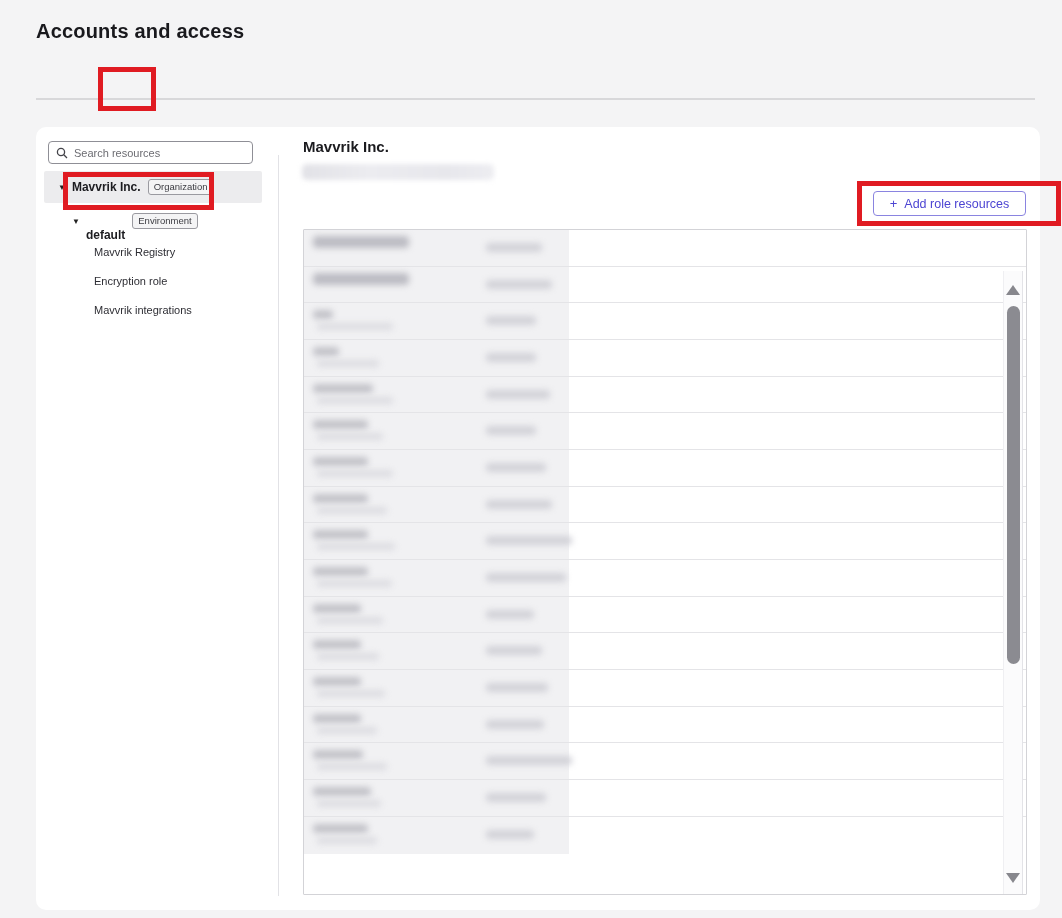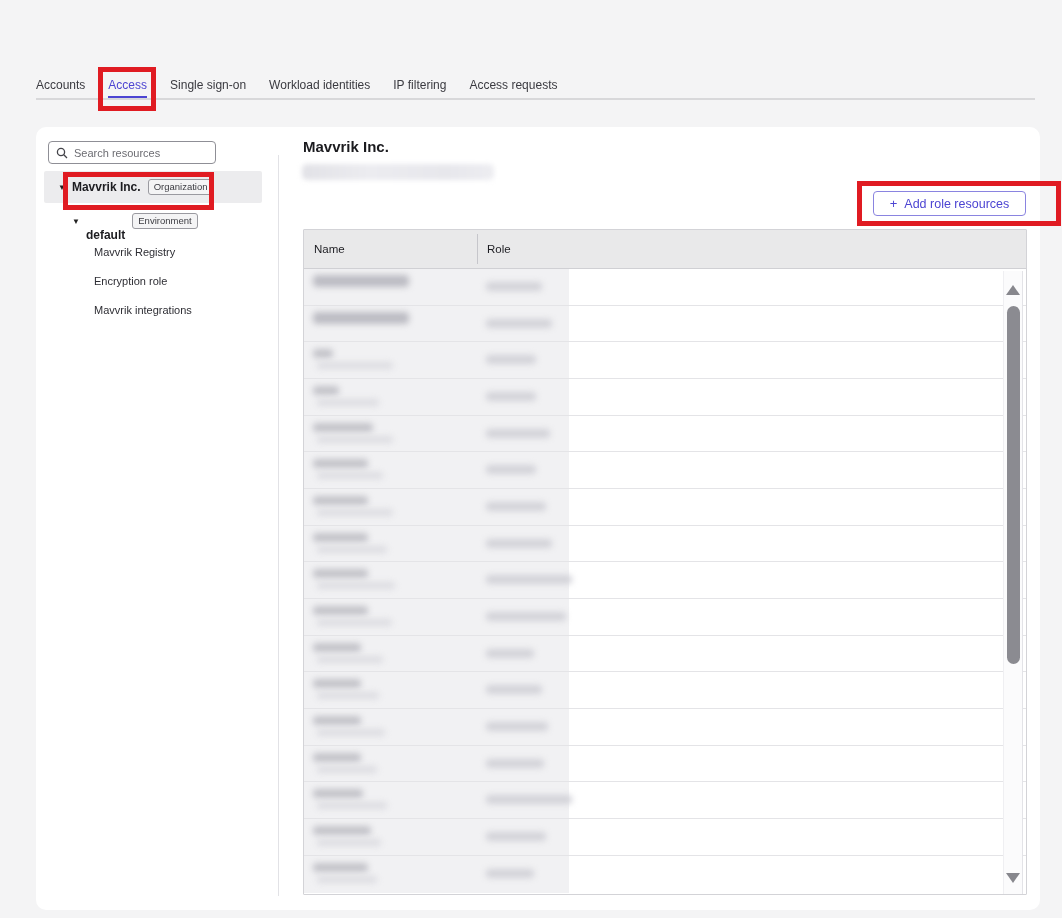--- a/index.html
+++ b/index.html
@@ -14,21 +14,21 @@
   .tabs { position:absolute; left:36px; top:79px; display:flex; gap:23px; align-items:flex-end; height:20px; }
   .tab { font-size:12px; color:#3a3a40; cursor:pointer; padding-bottom:7px; white-space:nowrap; }
   .tab.active { color:var(--accent); border-bottom:3px solid var(--accent); padding-bottom:4px; }
   .tabs-rule { position:absolute; left:36px; top:98px; width:999px; height:2px; background:#d8d8da; }
 
   
   .card { position:absolute; left:36px; top:127px; width:1004px; height:783px; background:#ffffff; border-radius:10px; }
   .v-divider { position:absolute; left:242px; top:28px; bottom:14px; width:1px; background:#e2e2e6; }
 
   
-  .search-box { position:absolute; left:12px; top:14px; width:168px; height:23px; border:1px solid #8f8f96; border-radius:4px; background:#fff; display:flex; align-items:center; padding:0 7px; gap:6px; }
+  .search-box { position:absolute; left:12px; top:14px; width:205px; height:23px; border:1px solid #8f8f96; border-radius:4px; background:#fff; display:flex; align-items:center; padding:0 7px; gap:6px; }
   .search-box svg { flex:0 0 auto; }
   .search-input { border:none; outline:none; flex:1; font-size:11px; color:#333; font-family:"Liberation Sans",sans-serif; background:transparent; }
   .search-input::placeholder { color:#6c6c72; }
 
   .tree { position:absolute; left:0; top:44px; width:242px; }
   .tree-row { position:relative; display:flex; align-items:center; }
   .tree-row .caret { font-size:8px; color:#222; margin-right:6px; }
   .row-org { height:32px; margin-left:8px; width:218px; background:#ececee; border-radius:2px; padding-left:14px; }
   .row-org .tlabel { font-size:12px; font-weight:bold; color:#1c1c20; }
   .row-env { height:22px; margin-left:36px; margin-top:7px; }
@@ -76,29 +76,22 @@
   .ann { position:absolute; border:5px solid var(--annotation); pointer-events:none; z-index:50; }
   .ann-tab { left:98px; top:67px; width:58px; height:44px; }
   .ann-org { left:63px; top:172px; width:151px; height:38px; }
   .ann-add { left:857px; top:181px; width:204px; height:45px; }
 </style>
 </head>
 <body>
 
 <div id="app">
 
-
-  <div class="tabs">
-    <div class="tab">Accounts</div>
-    <div class="tab active">Access</div>
-    <div class="tab">Single sign-on</div>
-    <div class="tab">Workload identities</div>
-    <div class="tab">IP filtering</div>
-    <div class="tab">Access requests</div>
-  </div>
+  <div class="page-title">Accounts and access</div>
+
   <div class="tabs-rule"></div>
 
   <div class="card">
     <div class="v-divider"></div>
 
     <div class="search-box">
       <svg width="12" height="12" viewBox="0 0 12 12">
         <circle cx="5" cy="5" r="3.6" fill="none" stroke="#44444a" stroke-width="1.3"></circle>
         <line x1="7.8" y1="7.8" x2="11" y2="11" stroke="#44444a" stroke-width="1.3"></line>
       </svg>
@@ -123,25 +116,20 @@
 
     <div class="main-heading">Mavvrik Inc.</div>
     <div class="subtitle-redacted"></div>
 
     <button class="add-btn">
       <span class="plus">+</span>
       <span class="lbl">Add role resources</span>
     </button>
 
     <div class="table">
-      <div class="thead">
-        <span class="th th-name">Name</span>
-        <div class="th-divider"></div>
-        <span class="th th-role">Role</span>
-      </div>
       <div class="tbody" id="tbody">
         <div class="redaction-panel"></div>
 
       <div class="t-row">
             <div class="sep-clip"></div>
             <div class="blob blob-n1 thick" style="width: 96px;"></div>
             <div class="blob blob-role" style="width: 56px;"></div>
           </div>
           <div class="t-row">
             <div class="sep-clip"></div>

